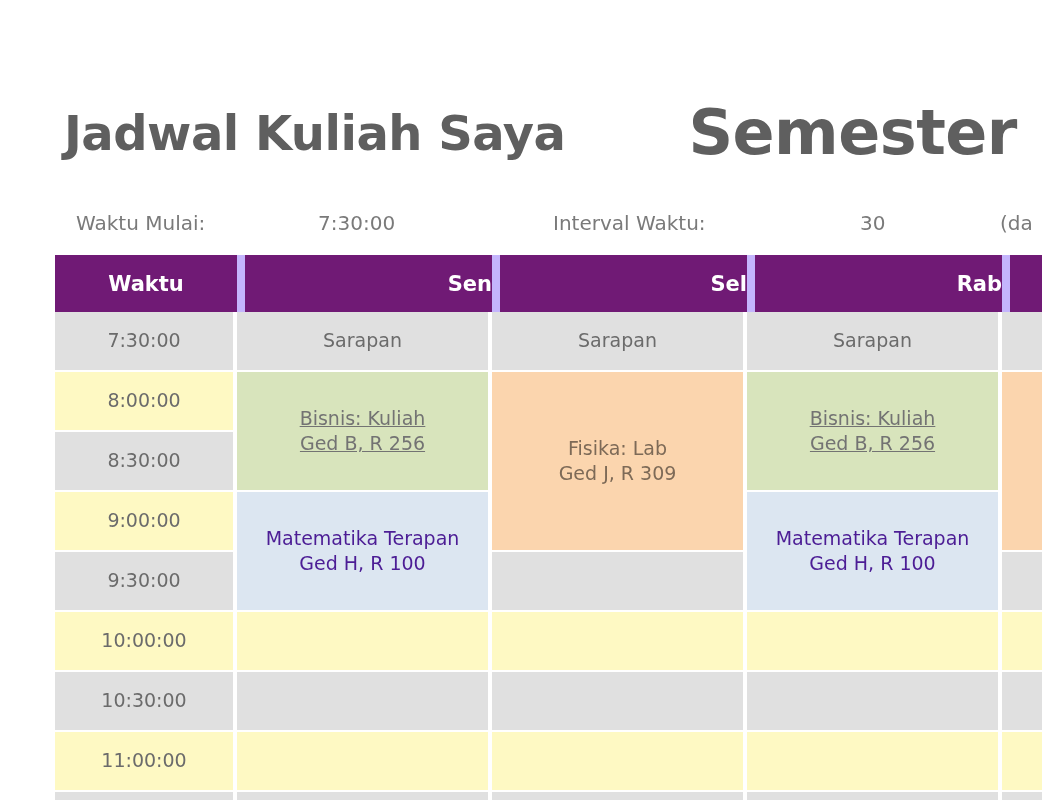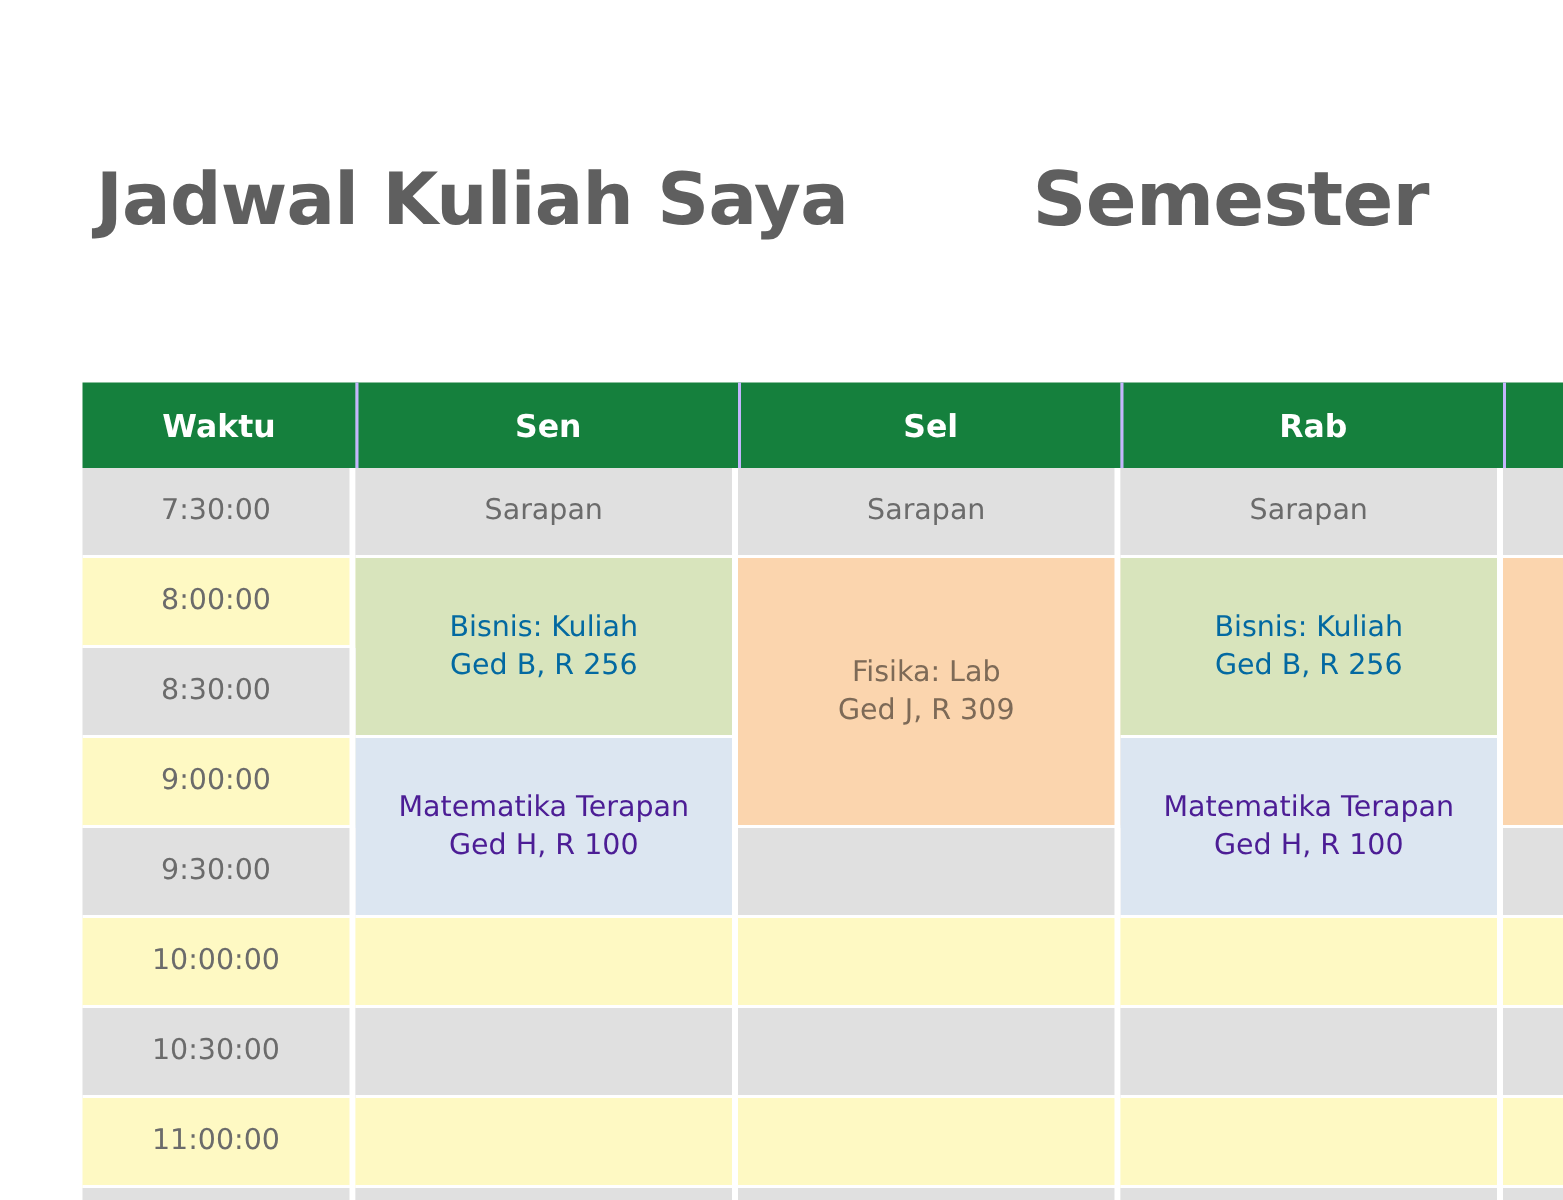--- a/index.html
+++ b/index.html
@@ -35,21 +35,21 @@
     display: inline-block;
     font-size: 48px;
     font-weight: bold;
     letter-spacing: -0.5px;
     color: #5f5f5f;
     line-height: 72px;
     vertical-align: top;
   }
   .doc-subtitle {
     display: inline-block;
-    font-size: 50px;
+    font-size: 62px;
     font-weight: bold;
     letter-spacing: -0.5px;
     color: #5f5f5f;
     line-height: 72px;
     vertical-align: top;
     margin-left: 123px;
   }
 
   
   .settings-row {
@@ -81,32 +81,33 @@
     top: 255px;
     width: 1100px;
     border-collapse: separate;
     border-spacing: 0;
     table-layout: fixed;
   }
   .sched col.c-time { width: 182px; }
   .sched col.c-day  { width: 255px; }
 
   .sched th {
-    background: #15803d;
+    background: #701a75;
     color: #ffffff;
     font-size: 21px;
     font-weight: bold;
     height: 57px;
     text-align: center;
     vertical-align: middle;
     border: none;
     padding: 0;
   }
   .sched th + th {
-    border-left: 2px solid #c4b5fd;
+    border-left: 8px solid #c4b5fd;
+    text-align: right;
   }
 
   .sched td {
     height: 60px;
     padding: 0;
     text-align: center;
     vertical-align: middle;
     font-size: 19px;
     color: #6b6b6b;
     border-right: 4px solid #ffffff;
@@ -118,40 +119,47 @@
   
   tr.band-light td { background: #fef9c3; }
   tr.band-dark  td { background: #e0e0e0; }
 
   td.time-cell {
     font-size: 19px;
     color: #6b6b6b;
   }
 
   
-  td.ev-green  { background: #d8e4bc !important; color: #0369a1; }
+  td.ev-green  { background: #d8e4bc !important; color: #737373; text-decoration: underline; }
   td.ev-orange { background: #fbd5ae !important; color: #7d6a57; }
   td.ev-blue   { background: #dce6f1 !important; color: #4c1d95; }
   td.ev-grey   { background: #e0e0e0 !important; margin-left: 36px; }
 
   td.ev-green, td.ev-orange, td.ev-blue {
     border-bottom: 2px solid #ffffff;
   }
 
   .ev-line { display: block; }
 </style>
 </head>
 <body>
 
 <div class="page">
 
   <div class="title-row">
     <span class="doc-title">Jadwal Kuliah Saya</span><span class="doc-subtitle">Semester</span>
   </div>
 
+  <div class="settings-row">
+    <span class="settings-cell sc-label-1">Waktu Mulai:</span>
+    <span class="settings-cell sc-value-1">7:30:00</span>
+    <span class="settings-cell sc-label-2">Interval Waktu:</span>
+    <span class="settings-cell sc-value-2">30</span>
+    <span class="settings-cell sc-note">(da</span>
+  </div>
 
   <table class="sched">
     <colgroup>
       <col class="c-time">
         <col class="c-day">
         <col class="c-day">
       <col class="c-day">
         <col class="c-day">
     </colgroup>
     <thead>

